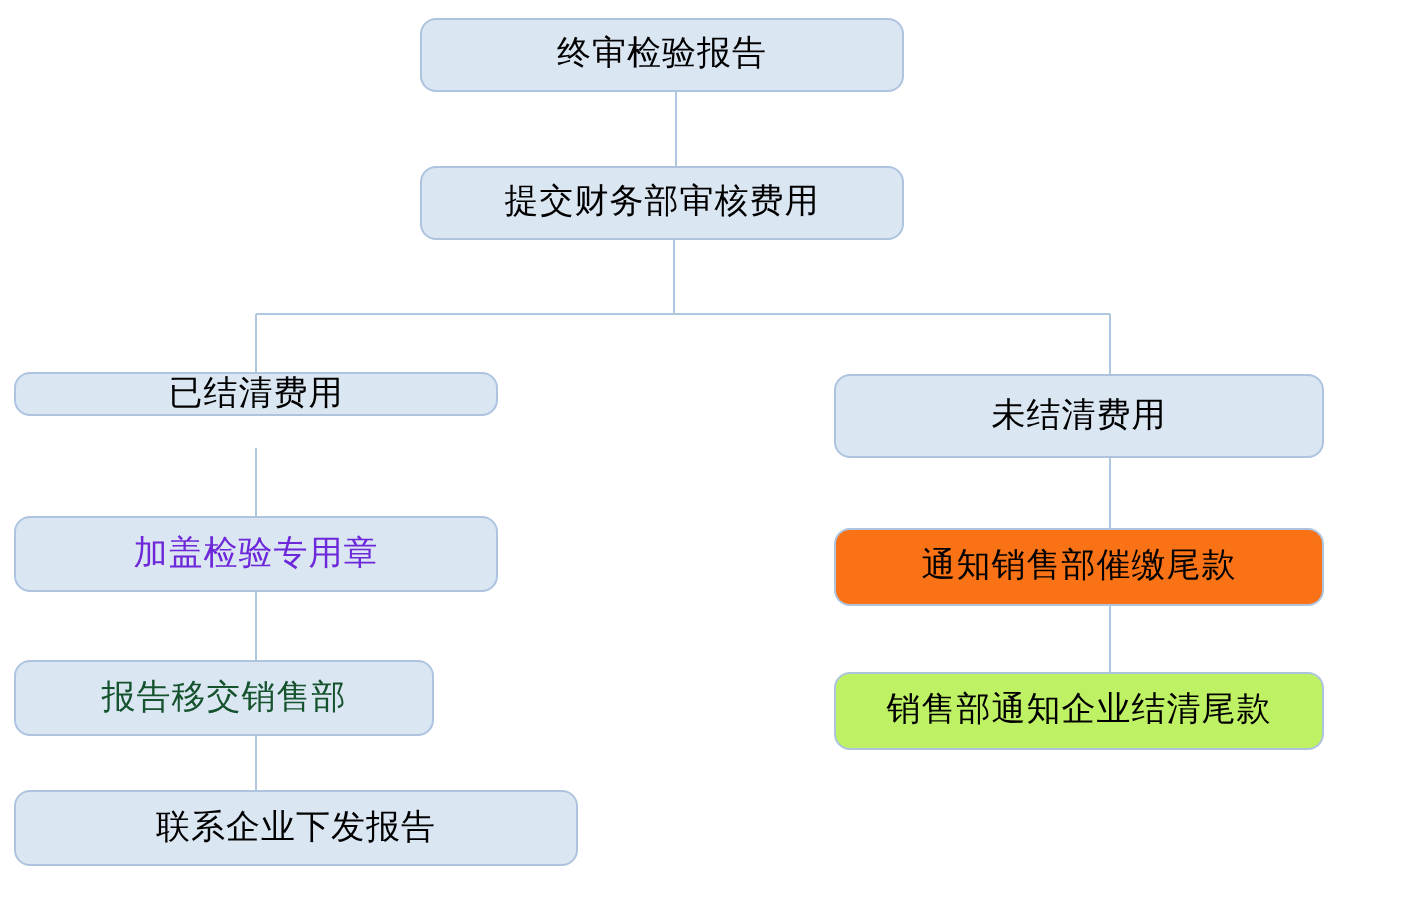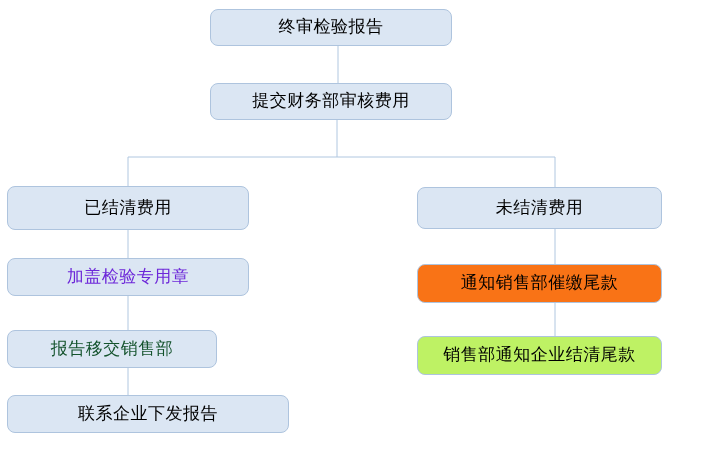--- a/index.html
+++ b/index.html
@@ -56,21 +56,21 @@
       <polyline points="555,225 555,264" fill="none" stroke="#b0c7e0" stroke-width="1"></polyline>
       <polyline points="555,303 555,336" fill="none" stroke="#b0c7e0" stroke-width="1"></polyline>
     </svg>
   <div id="node-layer">
       <div class="node" style="left: 210px; top: 9px; width: 242px; height: 37px; background: rgb(219, 230, 243); border-color: rgb(174, 196, 222); color: rgb(0, 0, 0);">
         <span class="node-label">终审检验报告</span>
       </div>
       <div class="node" style="left: 210px; top: 83px; width: 242px; height: 37px; background: rgb(219, 230, 243); border-color: rgb(174, 196, 222); color: rgb(0, 0, 0);">
         <span class="node-label">提交财务部审核费用</span>
       </div>
-      <div class="node" style="left: 7px; top: 186px; width: 242px; height: 44px; background: rgb(219, 230, 243); border-color: rgb(174, 196, 222); color: rgb(0, 0, 0);">
+      <div class="node" style="left: 7px; top: 186px; width: 242px; height: 22px; background: rgb(219, 230, 243); border-color: rgb(174, 196, 222); color: rgb(0, 0, 0);">
         <span class="node-label">已结清费用</span>
       </div>
       <div class="node" style="left: 7px; top: 258px; width: 242px; height: 38px; background: rgb(219, 230, 243); border-color: rgb(174, 196, 222); color: #6d28d9;">
         <span class="node-label">加盖检验专用章</span>
       </div>
       <div class="node" style="left: 7px; top: 330px; width: 210px; height: 38px; background: rgb(219, 230, 243); border-color: rgb(174, 196, 222); color: #14532d; font-family: Liberation Serif, serif;">
         <span class="node-label">报告移交销售部</span>
       </div>
       <div class="node" style="left: 7px; top: 395px; width: 282px; height: 38px; background: rgb(219, 230, 243); border-color: rgb(174, 196, 222); color: rgb(0, 0, 0);">
         <span class="node-label">联系企业下发报告</span>

